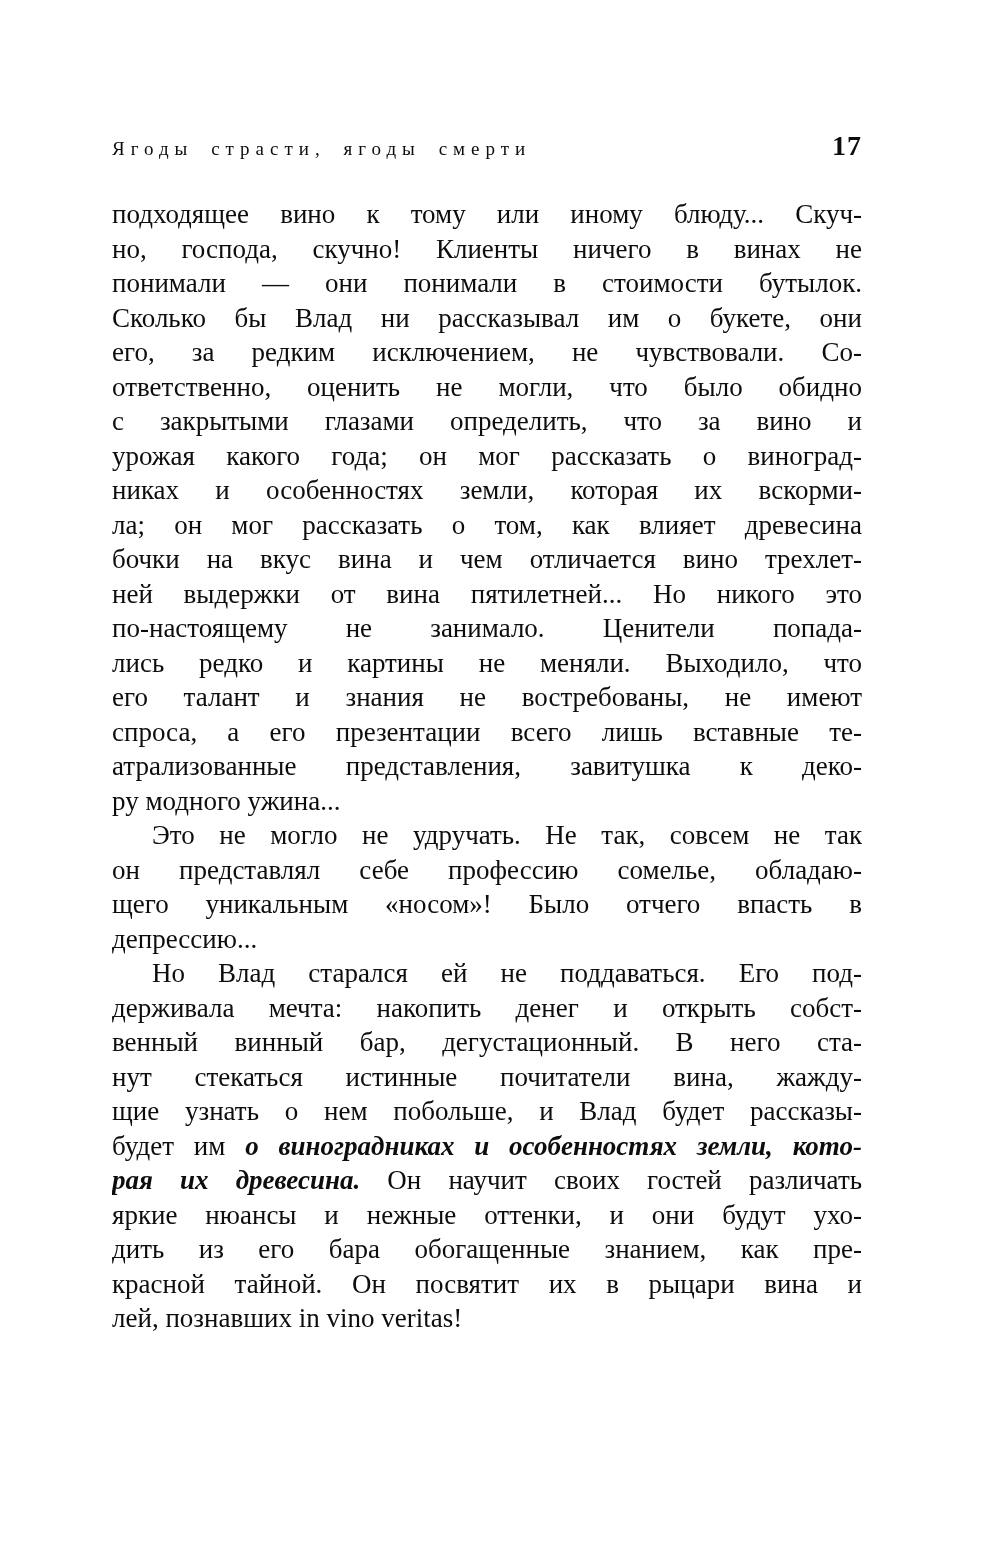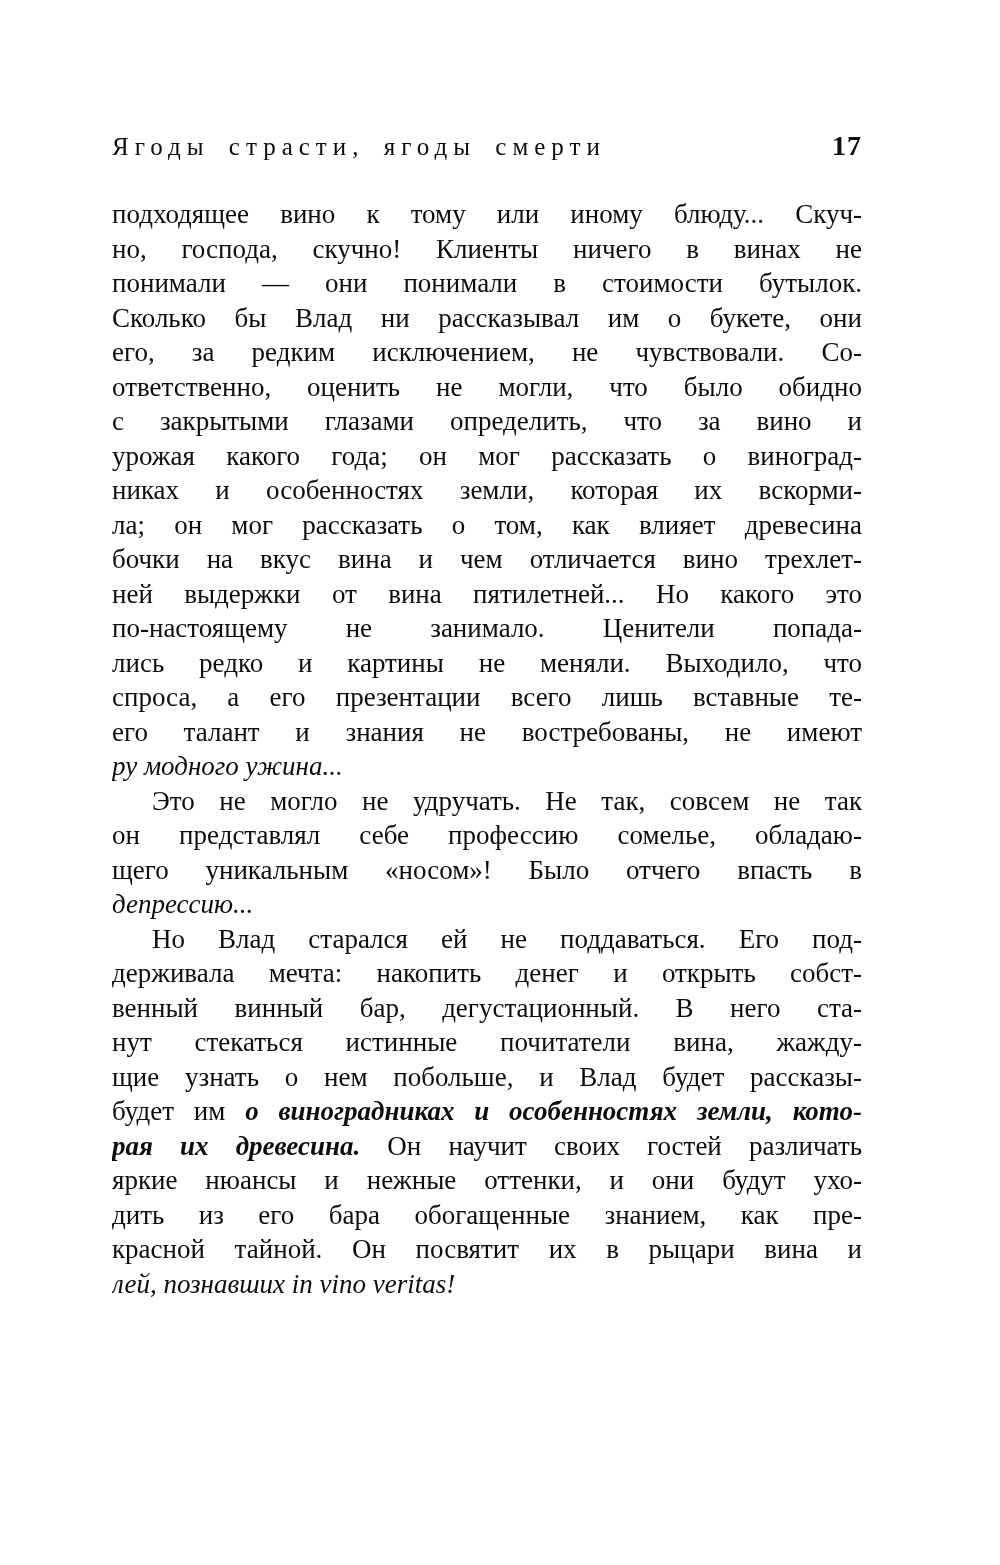--- a/index.html
+++ b/index.html
@@ -18,21 +18,21 @@
     top: 130px;
     width: 750px;
   }
   .running-header {
     display: flex;
     justify-content: space-between;
     align-items: baseline;
     margin-bottom: 34px;
   }
   .header-title {
-    font-size: 25px;
+    font-size: 19px;
     letter-spacing: 6px;
     word-spacing: 7px;
     white-space: nowrap;
   }
   .page-number {
     font-size: 28px;
     letter-spacing: 1px;
     font-weight: bold;
   }
   .text-body {
@@ -45,21 +45,20 @@
     text-align: justify;
     text-align-last: justify;
     height: 34.5px;
     overflow: hidden;
     white-space: nowrap;
   }
   
   .line { white-space: normal; }
   .line.last {
     text-align-last: left;
-    font-style: italic;
   }
   .line.indent {
     text-indent: 40px;
   }
   .seg { }
   .seg.em {
     font-weight: bold;
     font-style: italic;
   }
 </style>
@@ -78,25 +77,26 @@
           <div class="line"><span class="seg">но, господа, скучно! Клиенты ничего в винах не</span></div>
           <div class="line"><span class="seg">понимали — они понимали в стоимости бутылок.</span></div>
           <div class="line"><span class="seg">Сколько бы Влад ни рассказывал им о букете, они</span></div>
           <div class="line"><span class="seg">его, за редким исключением, не чувствовали. Со-</span></div>
           <div class="line"><span class="seg">ответственно, оценить не могли, что было обидно</span></div>
           <div class="line"><span class="seg">с закрытыми глазами определить, что за вино и</span></div>
           <div class="line"><span class="seg">урожая какого года; он мог рассказать о виноград-</span></div>
           <div class="line"><span class="seg">никах и особенностях земли, которая их вскорми-</span></div>
           <div class="line"><span class="seg">ла; он мог рассказать о том, как влияет древесина</span></div>
           <div class="line"><span class="seg">бочки на вкус вина и чем отличается вино трехлет-</span></div>
-          <div class="line"><span class="seg">ней выдержки от вина пятилетней... Но какого это</span></div>
+          <div class="line"><span class="seg">ней выдержки от вина пятилетней... Но никого это</span></div>
           <div class="line"><span class="seg">по-настоящему не занимало. Ценители попада-</span></div>
           <div class="line"><span class="seg">лись редко и картины не меняли. Выходило, что</span></div>
+          <div class="line"><span class="seg">его талант и знания не востребованы, не имеют</span></div>
           <div class="line"><span class="seg">спроса, а его презентации всего лишь вставные те-</span></div>
-          <div class="line"><span class="seg">его талант и знания не востребованы, не имеют</span></div>
+          <div class="line"><span class="seg">атрализованные представления, завитушка к деко-</span></div>
           <div class="line last"><span class="seg">ру модного ужина...</span></div>
         </div>
         <div class="paragraph">
           <div class="line indent"><span class="seg">Это не могло не удручать. Не так, совсем не так</span></div>
           <div class="line"><span class="seg">он представлял себе профессию сомелье, обладаю-</span></div>
           <div class="line"><span class="seg">щего уникальным «носом»! Было отчего впасть в</span></div>
           <div class="line last"><span class="seg">депрессию...</span></div>
         </div>
         <div class="paragraph">
           <div class="line indent"><span class="seg">Но Влад старался ей не поддаваться. Его под-</span></div>

